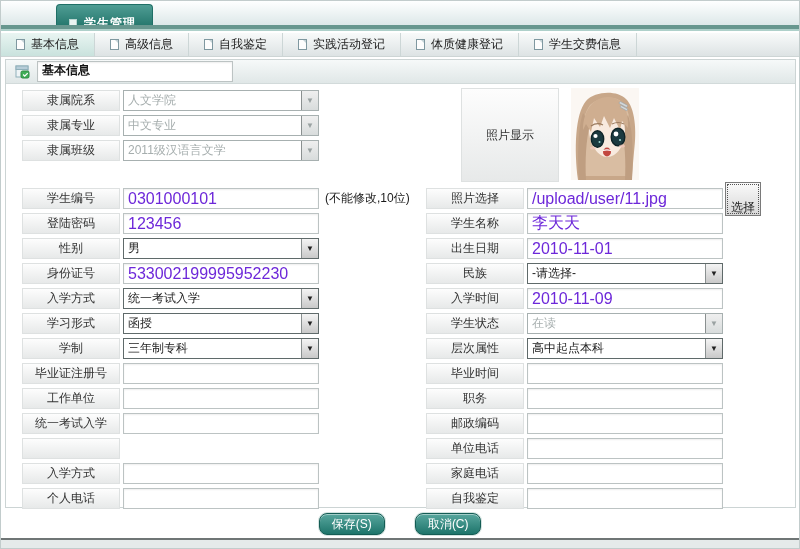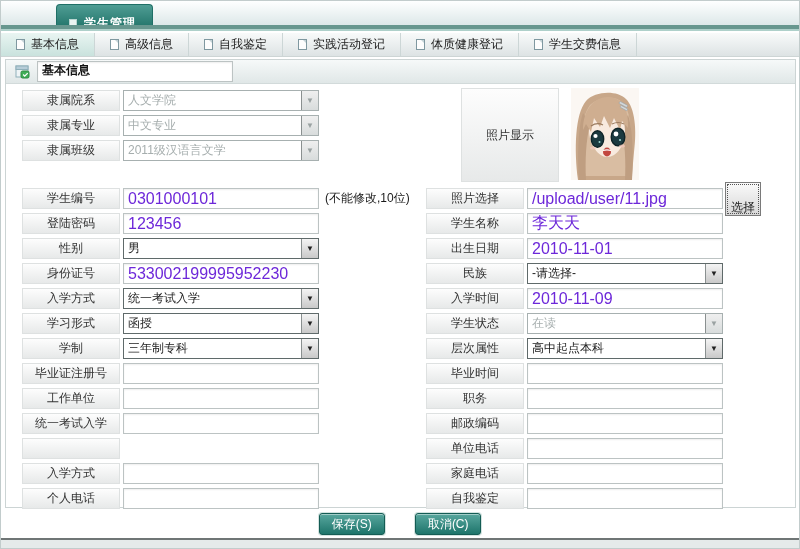--- a/index.html
+++ b/index.html
@@ -66,21 +66,21 @@
   
   .mini-btn { margin-left:2px; height:14px; padding:16px 5px; font-size:12px; color:#222;
     font-family:"Liberation Sans","DejaVu Sans",sans-serif;
     background:linear-gradient(#fafafa,#d7d7d7); border:1px solid #7a7a7a;
     outline:1px dotted #555; outline-offset:-3px; cursor:pointer; }
 
   
   .btnbar { position:absolute; top:512px; left:0; width:100%; text-align:center; }
   .btn { display:inline-block; width:66px; height:22px; margin:0 13px;
     font-family:"Liberation Sans","DejaVu Sans",sans-serif; font-size:12px; color:#fff;
-    background:linear-gradient(#58a79e,#1e756b); border:1px solid #145c54; border-radius:3px;
+    background:linear-gradient(#58a79e,#1e756b); border:1px solid #145c54; border-radius:8px;
     box-shadow:inset 0 1px 0 rgba(255,255,255,0.45), 0 0 0 1px #d3e3e0; cursor:pointer; }
   .botline { position:absolute; top:537px; left:0; width:100%; height:2px; background:#6f7575; }
   .botarea { position:absolute; top:539px; left:0; width:100%; height:10px; background:#e5eaea; }
 </style>
 </head>
 <body>
 
 <div class="win">
 
   <div class="topstrip"></div>

